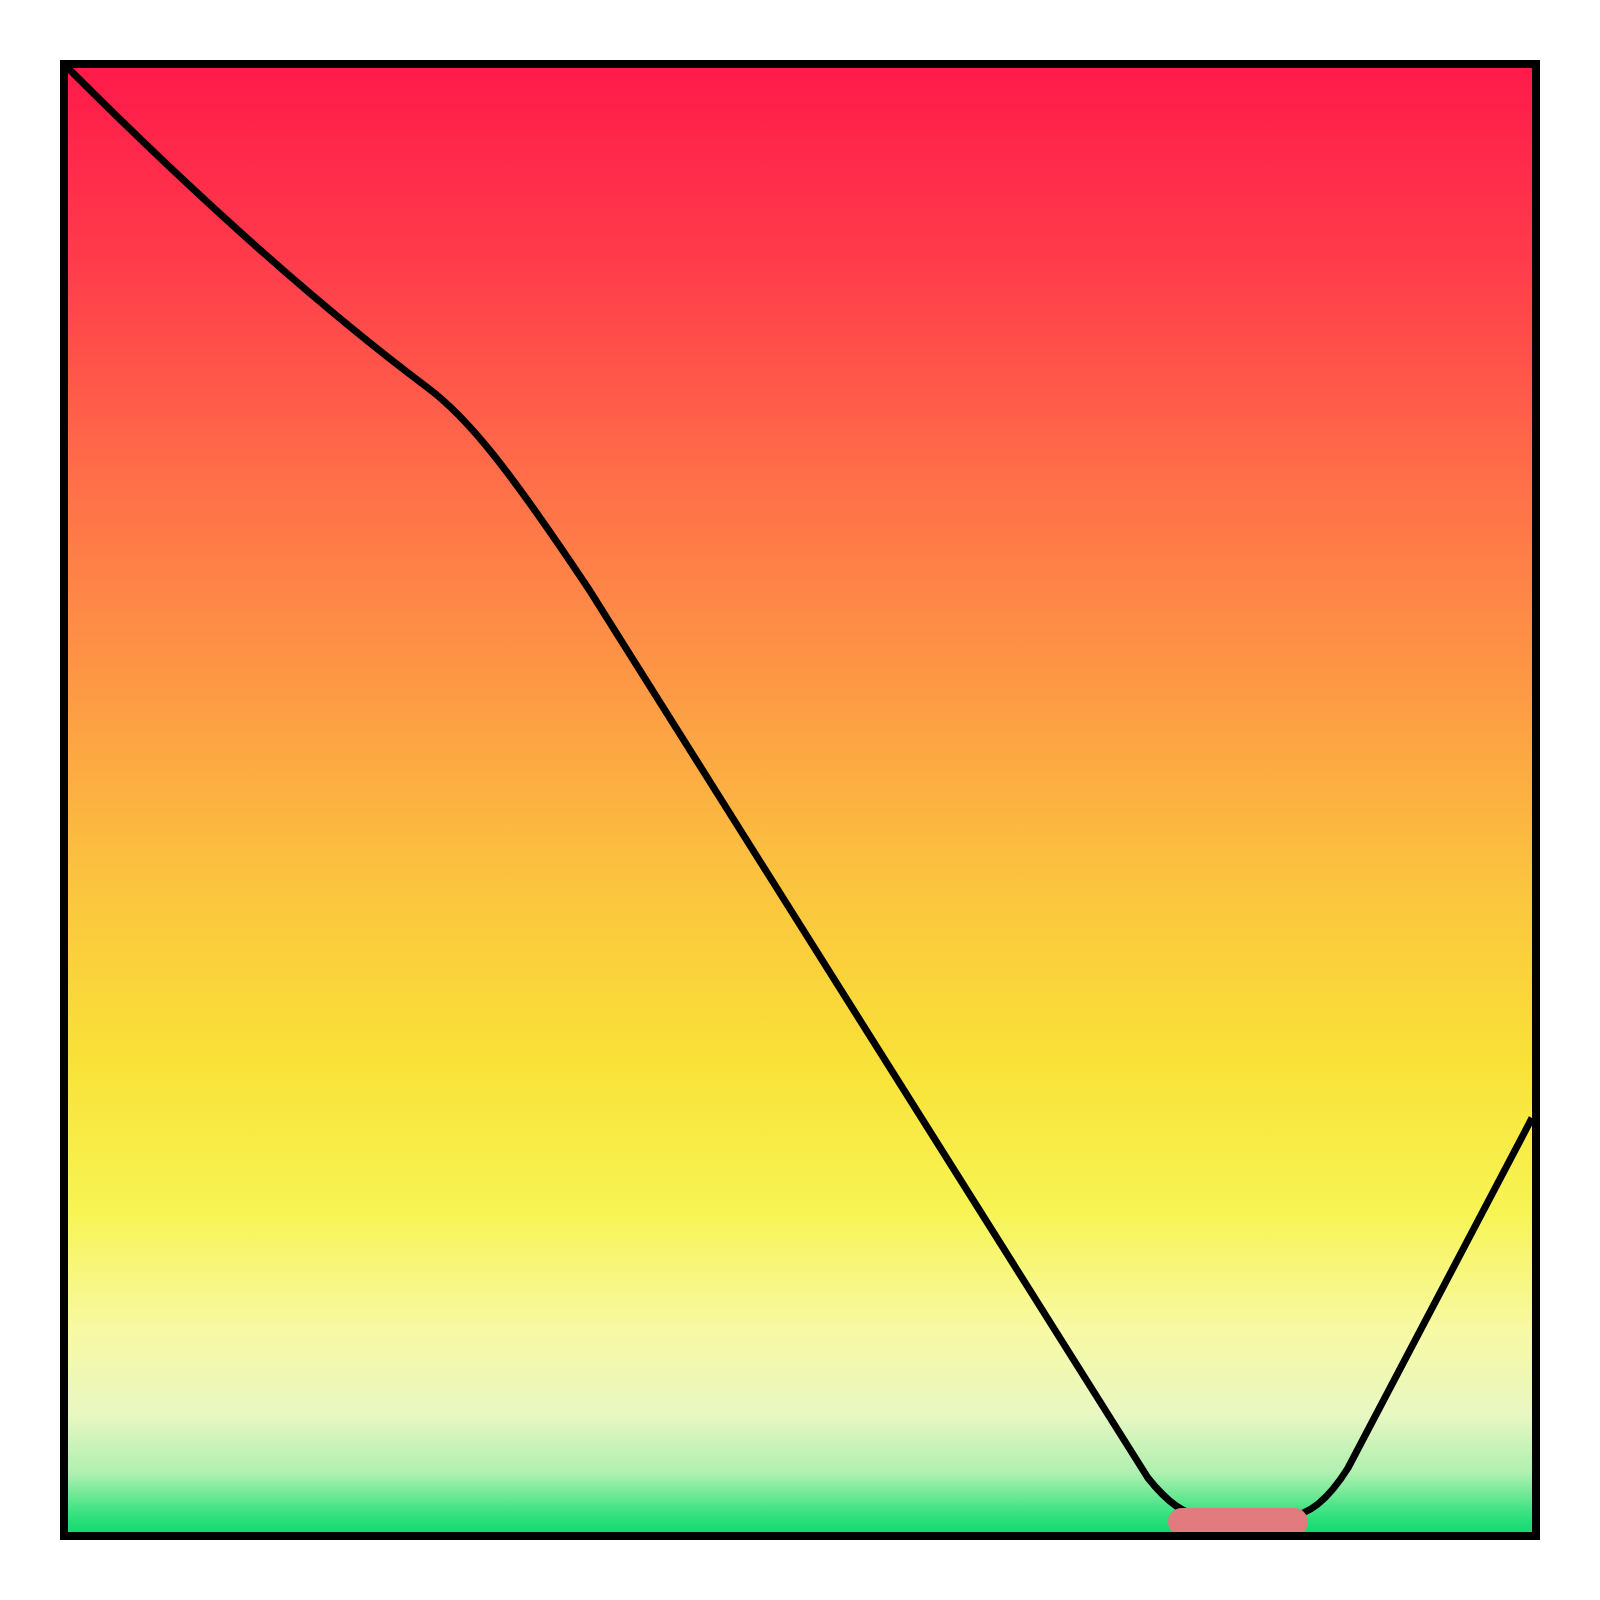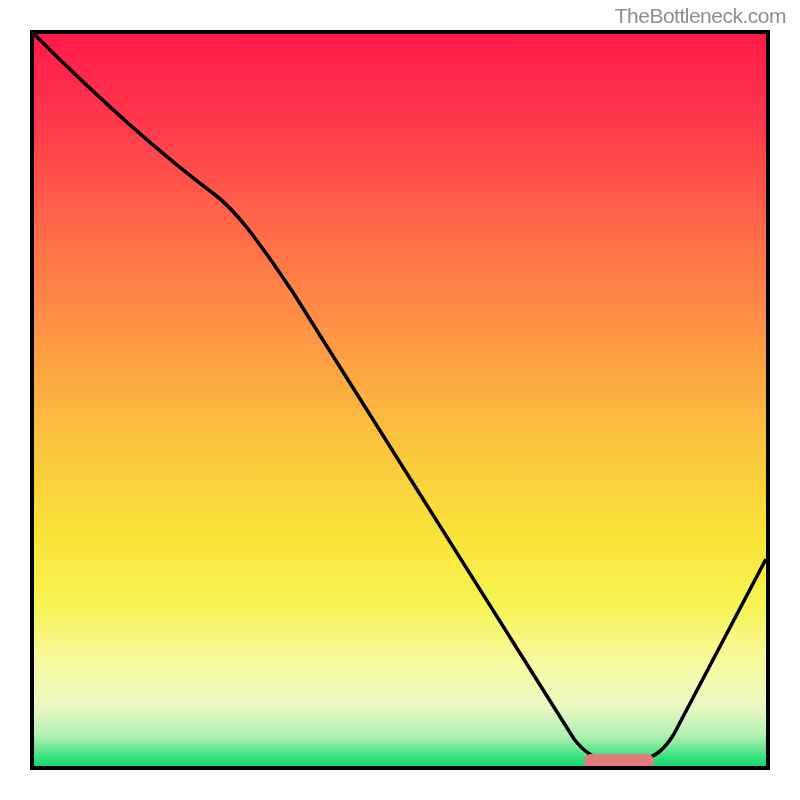--- a/index.html
+++ b/index.html
@@ -52,21 +52,20 @@
     background: #e27b7e;
     border-radius: 10px;
     height: 14px;
     width: 70px;
   }
 </style>
 </head>
 <body>
 
 <div class="container">
-  <div class="watermark">TheBottleneck.com</div>
   <div class="plot-area">
     <svg class="gradient-bg" viewBox="0 0 732 732" preserveAspectRatio="none">
       <defs>
         <linearGradient id="heatgrad" x1="0%" y1="0%" x2="0%" y2="100%">
           <stop offset="0%" stop-color="#ff1a4a"></stop>
           <stop offset="13%" stop-color="#ff3b4b"></stop>
           <stop offset="28%" stop-color="#ff6e49"></stop>
           <stop offset="42%" stop-color="#fd9845"></stop>
           <stop offset="55%" stop-color="#fbc23f"></stop>
           <stop offset="68%" stop-color="#f9e238"></stop>

